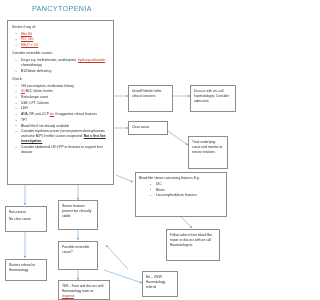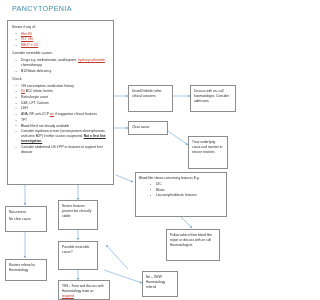--- a/index.html
+++ b/index.html
@@ -11,21 +11,21 @@
     position: relative;
     width: 239px;
     height: 300px;
     background: #ffffff;
     overflow: hidden;
     font-family: "Liberation Sans", sans-serif;
     color: #2b2b2b;
   }
   .title {
     position: absolute;
-    left: 12px;
+    left: 32px;
     top: 4px;
     font-size: 7.2px;
     letter-spacing: 0.35px;
     color: #3d8fa8;
     font-weight: 400;
     white-space: nowrap;
   }
   .box {
     position: absolute;
     box-sizing: border-box;

